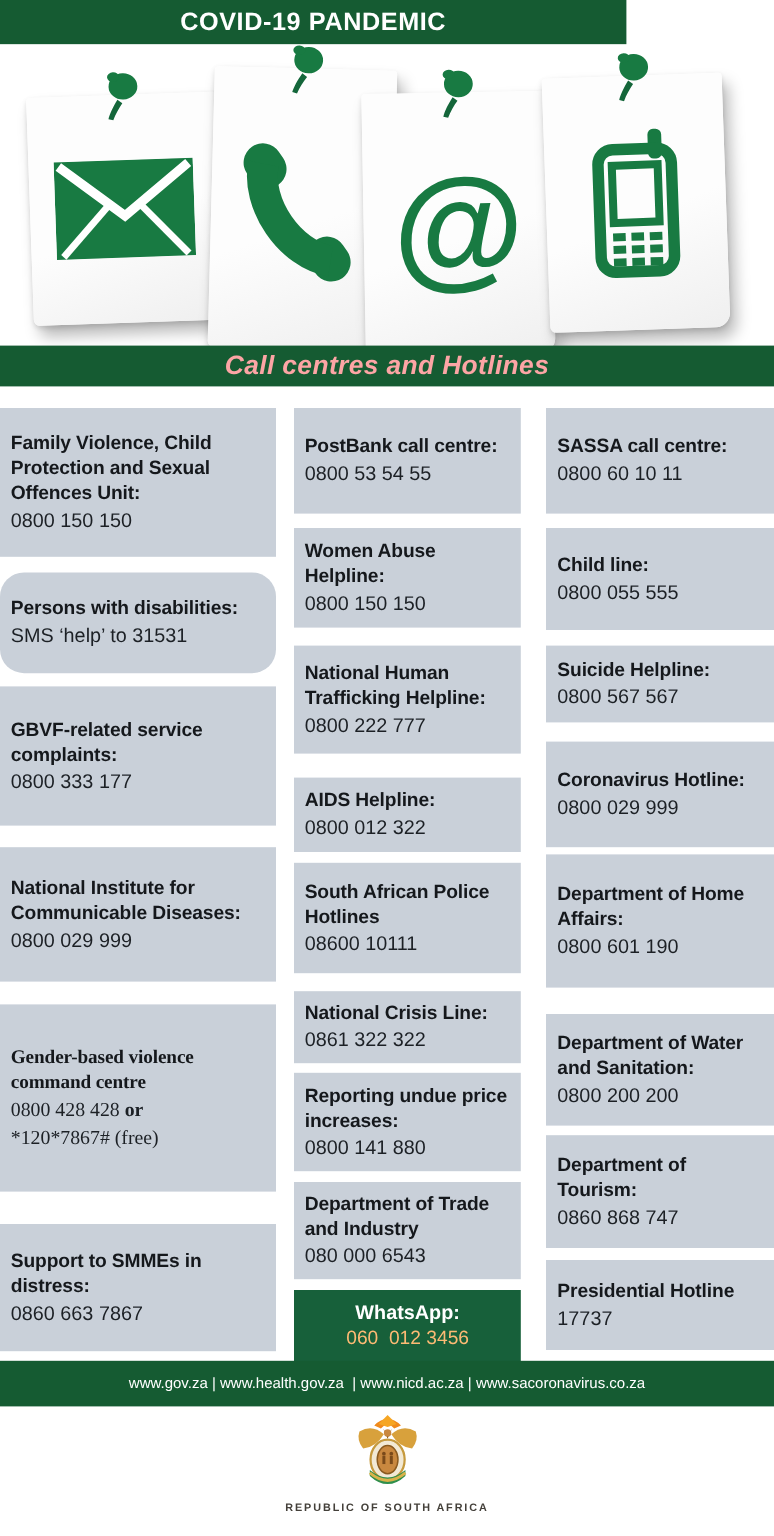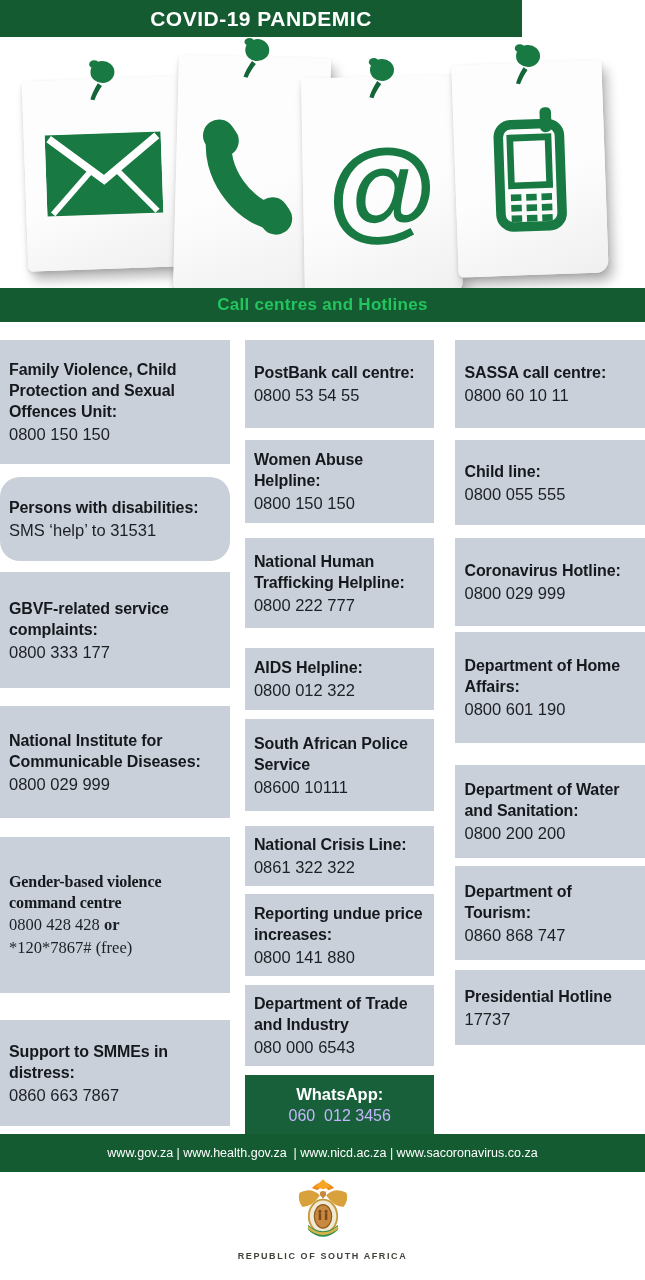--- a/index.html
+++ b/index.html
@@ -15,38 +15,38 @@
   .notes-strip{position:absolute;left:0;top:37px;width:645px;height:251px;background:#ffffff;}
   .note{position:absolute;background:linear-gradient(160deg,#fdfdfd 55%,#efefef 100%);
         border-radius:3px 3px 12px 5px;
         box-shadow:5px 9px 12px rgba(0,0,0,.28), 0 2px 4px rgba(0,0,0,.12);
         display:flex;align-items:center;justify-content:center;}
   .pin{position:absolute;top:-22px;left:50%;margin-left:-19px;}
 
   
   .banner{position:absolute;left:0;top:288px;width:645px;height:34px;background:#155B32;
           display:flex;align-items:center;justify-content:center;}
-  .banner-title{color:#22c55e;font-weight:bold;font-size:17px;letter-spacing:.3px;}
+  .banner-title{color:#fca5a5;font-weight:bold;font-size:22px;letter-spacing:.3px;font-style:italic;}
 
   
   .main{position:absolute;left:0;top:322px;width:645px;display:flex;align-items:flex-start;
         padding-top:18px;}
   .col{display:flex;flex-direction:column;}
   .col-left{width:245px;}
   .col-mid{width:202px;margin-left:15px;}
   .col-right{width:202px;margin-left:21px;}
   .box{background:#C9D0D9;box-sizing:border-box;padding:8px 10px 8px 9px;
        display:flex;flex-direction:column;justify-content:center;}
   .box-title{font-weight:bold;font-size:16px;line-height:21px;color:#15181C;letter-spacing:-.1px;}
   .box-number{font-size:16.5px;line-height:22px;color:#1C2025;margin-top:1px;}
   .box-number b{font-weight:bold;}
   .wa-box{background:#17603A;box-sizing:border-box;display:flex;flex-direction:column;
           align-items:center;justify-content:center;}
   .wa-label{color:#ffffff;font-weight:bold;font-size:16.5px;line-height:21px;}
-  .wa-number{color:#c4b5fd;font-size:16px;line-height:21px;white-space:pre-wrap;}
+  .wa-number{color:#fdba74;font-size:16px;line-height:21px;white-space:pre-wrap;}
 
   
   .footbar{position:absolute;left:0;top:1134px;width:645px;height:38px;background:#155B32;
            display:flex;align-items:center;justify-content:center;}
   .footbar-text{color:#ffffff;font-size:12.5px;white-space:pre-wrap;}
   .emblem-wrap{position:absolute;left:0;top:1178px;width:645px;display:flex;
                flex-direction:column;align-items:center;}
   .country{margin-top:5px;font-size:9px;font-weight:bold;letter-spacing:1.6px;color:#44403A;}
 </style>
 </head>
@@ -168,21 +168,21 @@
       </div>
       <div class="box" style="min-height:90px;margin-bottom:20px;">
         <div class="box-title">National Human Trafficking Helpline:</div>
         <div class="box-number">0800 222 777</div>
       </div>
       <div class="box" style="min-height:62px;margin-bottom:9px;">
         <div class="box-title">AIDS Helpline:</div>
         <div class="box-number">0800 012 322</div>
       </div>
       <div class="box" style="min-height:92px;margin-bottom:15px;">
-        <div class="box-title">South African Police Service</div>
+        <div class="box-title">South African Police Hotlines</div>
         <div class="box-number">08600 10111</div>
       </div>
       <div class="box" style="min-height:60px;margin-bottom:8px;">
         <div class="box-title">National Crisis Line:</div>
         <div class="box-number">0861 322 322</div>
       </div>
       <div class="box" style="min-height:82px;margin-bottom:9px;">
         <div class="box-title">Reporting undue price increases:</div>
         <div class="box-number">0800 141 880</div>
       </div>
@@ -197,20 +197,24 @@
     </div>
 
     <div class="col col-right">
       <div class="box" style="min-height:88px;margin-bottom:12px;">
         <div class="box-title">SASSA call centre:</div>
         <div class="box-number">0800 60 10 11</div>
       </div>
       <div class="box" style="min-height:85px;margin-bottom:13px;">
         <div class="box-title">Child line:</div>
         <div class="box-number">0800 055 555</div>
+      </div>
+      <div class="box" style="min-height:64px;margin-bottom:16px;">
+        <div class="box-title">Suicide Helpline:</div>
+        <div class="box-number">0800 567 567</div>
       </div>
       <div class="box" style="min-height:88px;margin-bottom:6px;">
         <div class="box-title">Coronavirus Hotline:</div>
         <div class="box-number">0800 029 999</div>
       </div>
       <div class="box" style="min-height:111px;margin-bottom:22px;">
         <div class="box-title">Department of Home Affairs:</div>
         <div class="box-number">0800 601 190</div>
       </div>
       <div class="box" style="min-height:93px;margin-bottom:8px;">

